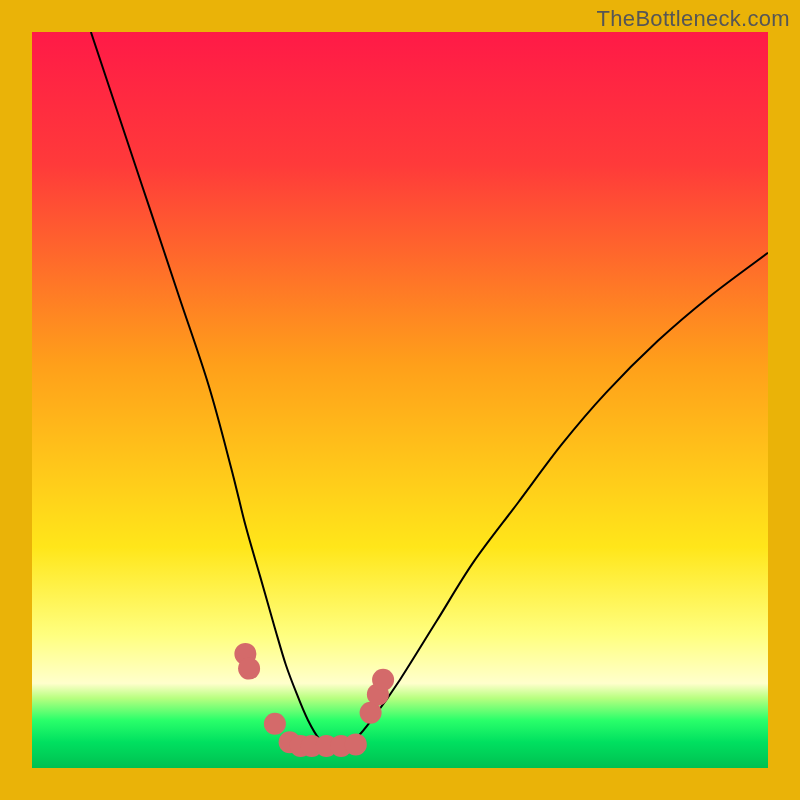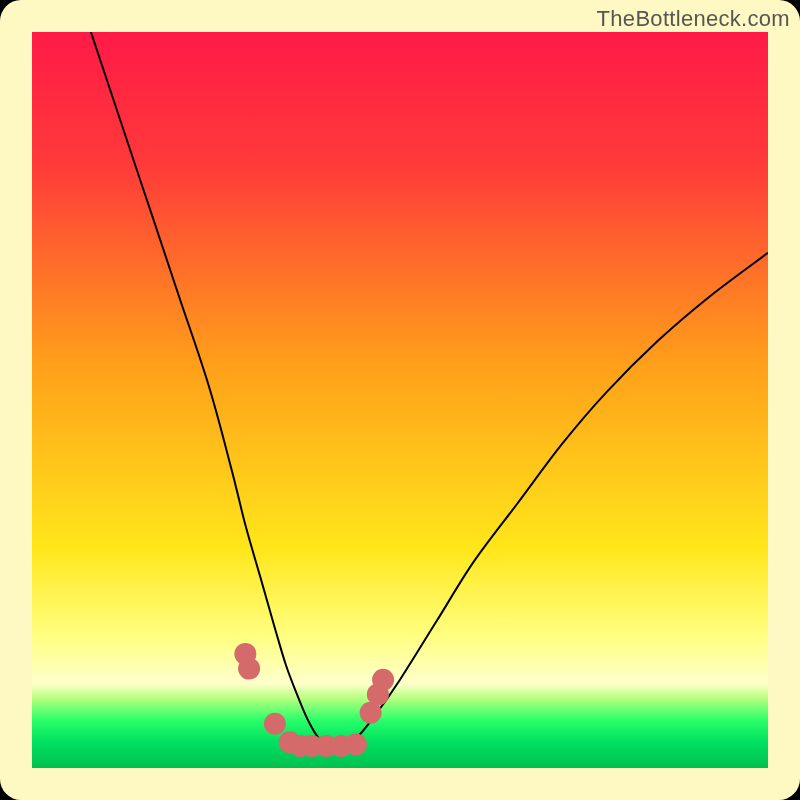--- a/index.html
+++ b/index.html
@@ -7,22 +7,21 @@
     padding: 0;
     width: 800px;
     height: 800px;
     overflow: hidden;
     background: #000;
     font-family: Arial, Helvetica, sans-serif;
   }
   .frame {
     position: absolute;
     inset: 0;
-    background: #fef9c3;
-    border-radius: 21px;
+    background: #eab308;
   }
   .plot {
     position: absolute;
     left: 32px;
     top: 32px;
     width: 736px;
     height: 736px;
     
   }
   .watermark {

